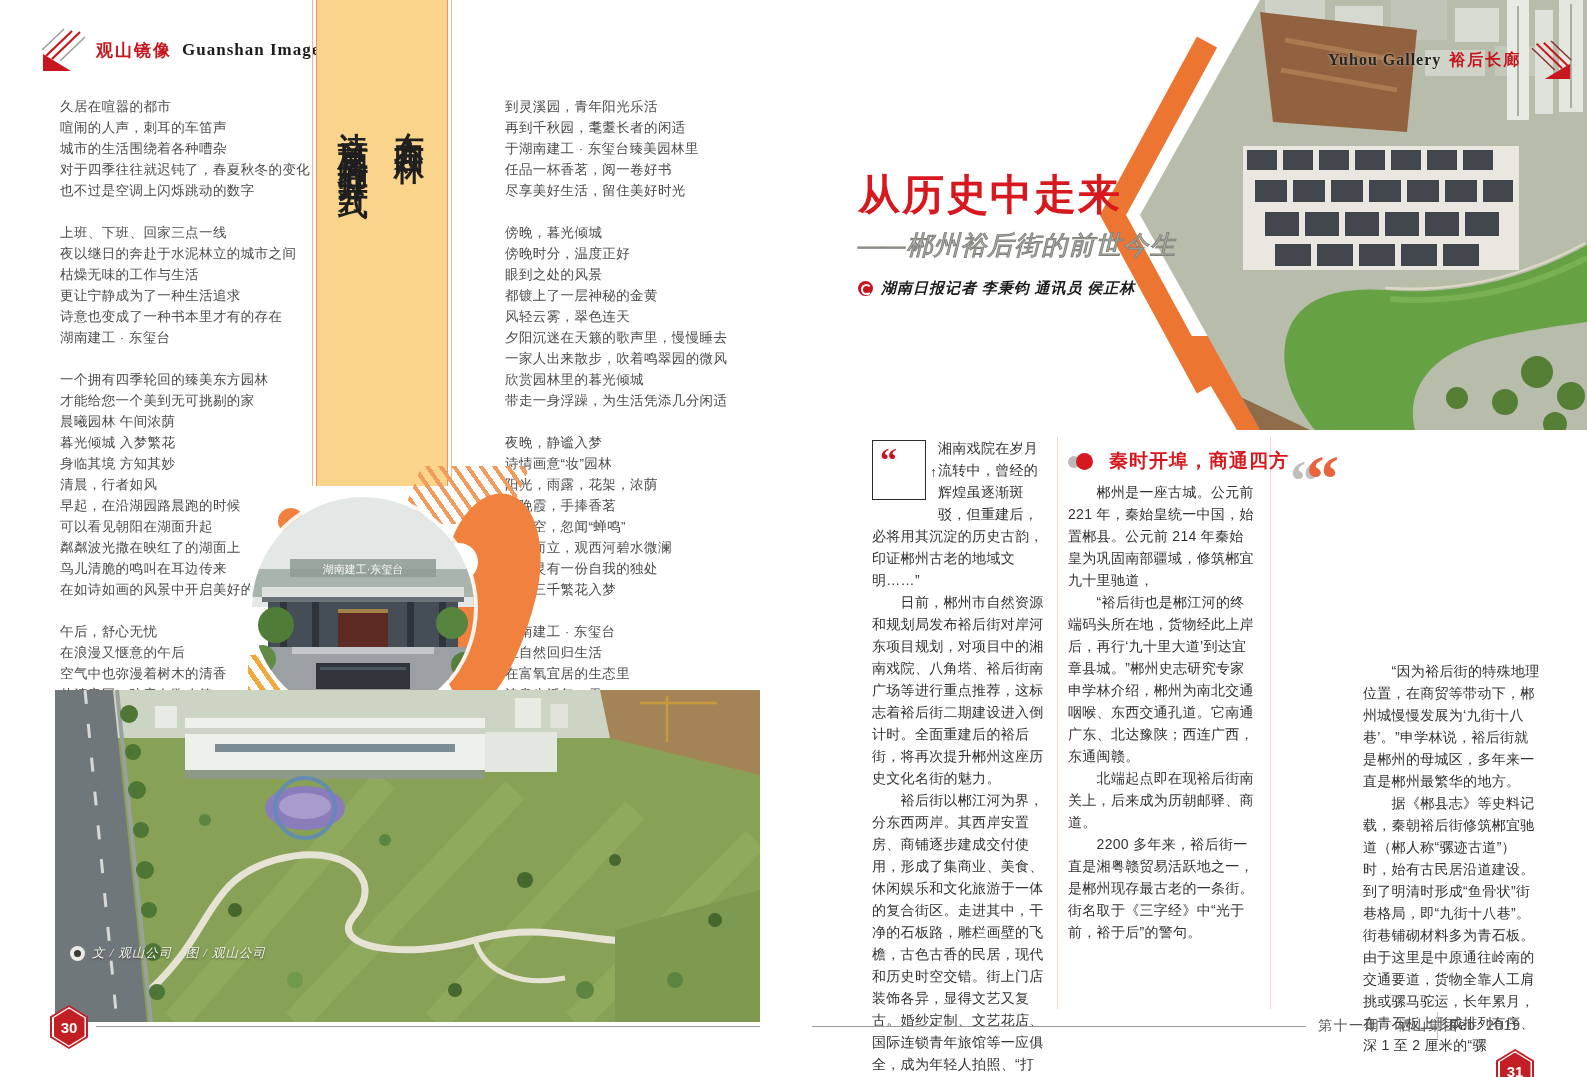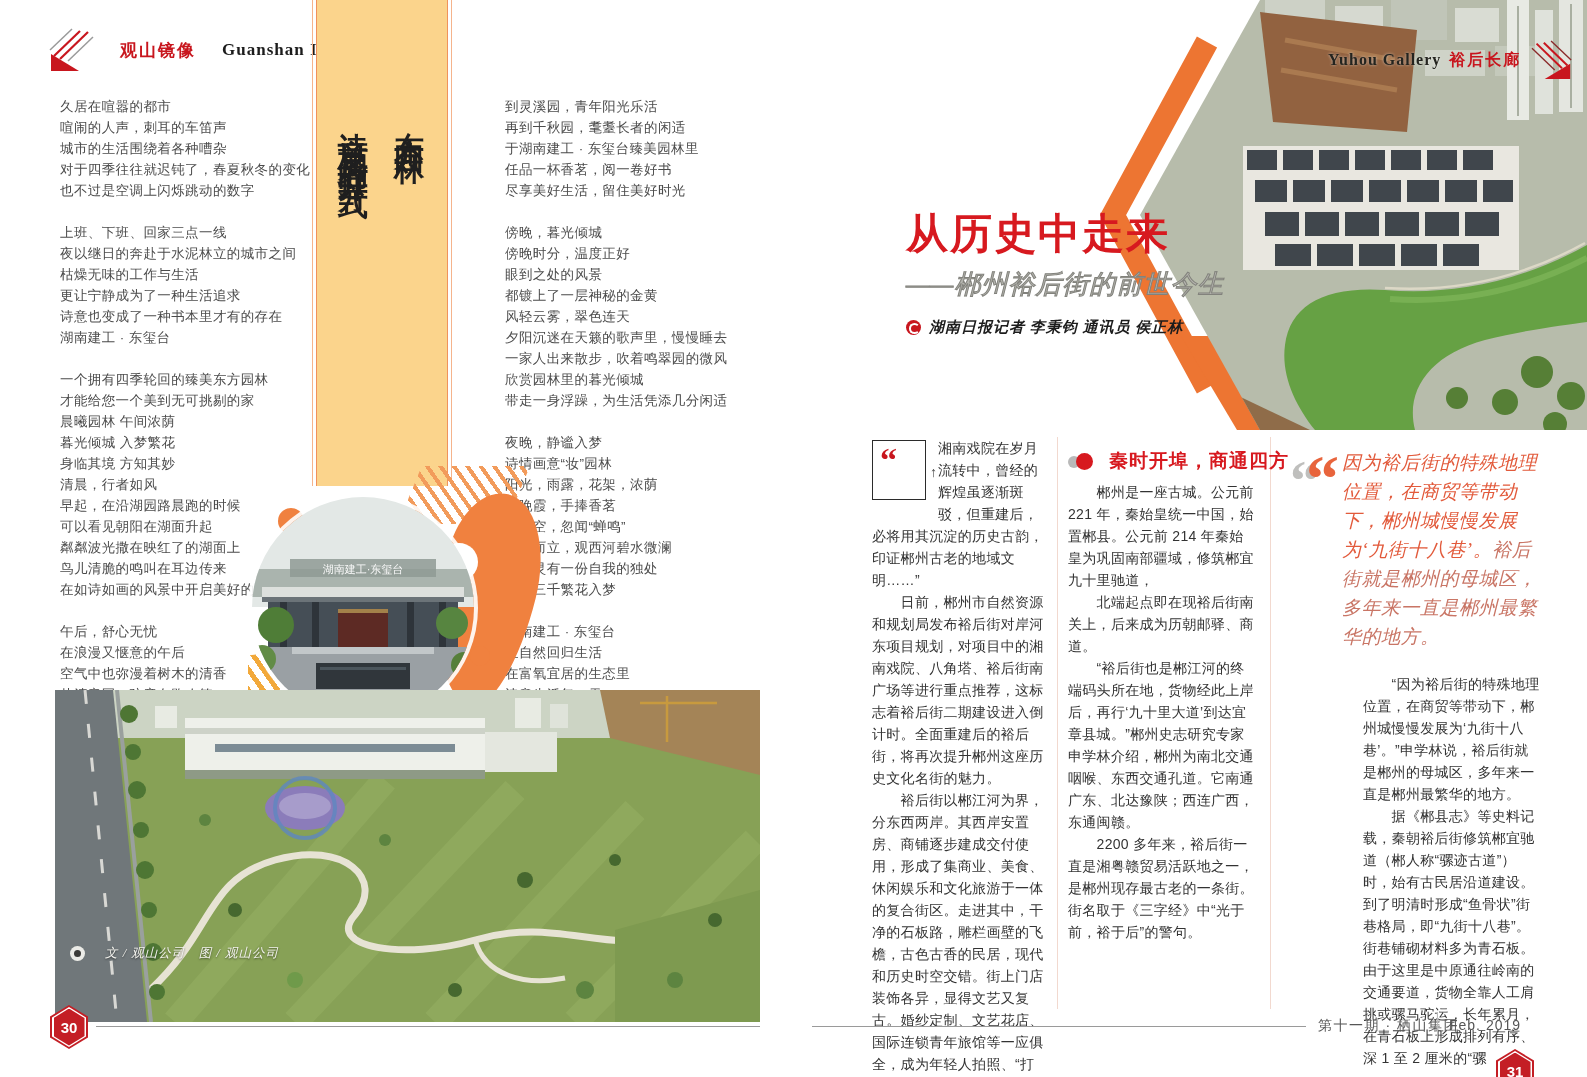--- a/index.html
+++ b/index.html
@@ -1,21 +1,21 @@
 <!DOCTYPE html>
 <html><head>
 <meta charset="utf-8">
 <style>
   html,body{margin:0;padding:0;background:#ffffff;}
   .spread{position:relative;width:1587px;height:1077px;background:#fff;overflow:hidden;
           font-family:"Liberation Sans","DejaVu Sans",sans-serif;color:#333;}
   .abs{position:absolute;}
 
   
-  .lp-header{left:48px;top:28px;display:flex;align-items:center;gap:26px;}
+  .lp-header{left:40px;top:28px;display:flex;align-items:center;gap:10px;}
   .hdr-cn{font-family:"Liberation Serif","DejaVu Serif",serif;font-weight:bold;font-size:17px;color:#C8161E;letter-spacing:2px;}
   .hdr-en{font-family:"Liberation Serif","DejaVu Serif",serif;font-weight:bold;font-size:17px;color:#1c1c1c;letter-spacing:1px;}
 
   
   .poem{white-space:pre-line;font-size:13.5px;line-height:21px;color:#4b4b4b;letter-spacing:.4px;}
   .poem-l{left:60px;top:96px;width:262px;}
   .poem-r{left:505px;top:96px;width:268px;}
 
   
   .vtitle{left:316px;top:0;width:130px;height:486px;background:#FBD48C;
@@ -36,21 +36,21 @@
   .dotA{left:278px;top:508px;width:26px;height:26px;border-radius:50%;background:#F0813F;}
   .dotB{left:470px;top:646px;width:20px;height:20px;border-radius:50%;background:#F0813F;}
   .blob{left:438px;top:492px;width:96px;height:214px;background:#F0813F;
         border-radius:46% 54% 38% 62% / 32% 44% 56% 68%;transform:rotate(14deg);}
   .whitedot{left:440px;top:543px;width:38px;height:38px;border-radius:50%;background:#fff;}
   .circle-photo{left:252px;top:497px;width:222px;height:222px;border-radius:50%;overflow:hidden;
                 box-shadow:0 0 0 4px rgba(255,255,255,.9);}
 
   
   .aerial{left:55px;top:690px;width:705px;height:332px;overflow:hidden;}
-  .caption{left:70px;top:945px;display:flex;align-items:center;gap:20px;
+  .caption{left:70px;top:945px;display:flex;align-items:center;gap:7px;
            font-family:"Liberation Serif","DejaVu Serif",serif;font-style:italic;
            font-size:12.5px;color:#f4f4ef;text-shadow:0 1px 2px rgba(0,0,0,.55);letter-spacing:1px;}
   .cap-icon{width:15px;height:15px;border-radius:50%;background:rgba(245,245,240,.92);position:relative;}
   .cap-icon:after{content:"";position:absolute;left:4px;top:4px;width:7px;height:7px;border-radius:50%;background:#3a3a38;}
 
   
   .hexbadge{width:38px;height:44px;position:relative;}
   .hex{position:absolute;clip-path:polygon(50% 0,100% 26%,100% 74%,50% 100%,0 74%,0 26%);}
   .hex1{inset:0;background:#C41E25;}
   .hex2{inset:2px;background:#ffffff;}
@@ -62,21 +62,21 @@
   .foot-line-l{left:96px;top:1026px;width:664px;}
   .foot-line-r{left:812px;top:1026px;width:494px;}
   .foot-issue{left:1318px;top:1017px;font-size:14px;color:#555;letter-spacing:1.5px;}
   .foot-div{left:1437px;top:1012px;width:1px;height:26px;background:#bbb;}
   .foot-date{left:1449px;top:1017px;font-size:14px;color:#555;letter-spacing:1px;}
 
   
   .rp-header{left:1328px;top:40px;display:flex;align-items:center;gap:8px;}
   .rp-hdr-en{font-family:Liberation Serif, serif;font-weight:bold;font-size:16px;color:#24241f;letter-spacing:1px;text-shadow:0 0 3px rgba(255,255,255,.6);}
   .rp-hdr-cn{font-weight:bold;font-size:16px;color:#C8161E;letter-spacing:2px;}
-  .rp-titleblock{left:906px;top:172px;width:430px;margin-top:39px;}
+  .rp-titleblock{left:858px;top:172px;width:430px;}
   .rp-title{font-size:42px;font-weight:900;color:#D7191F;letter-spacing:2px;line-height:1.1;}
   .rp-subtitle{margin-top:10px;font-family:"Liberation Serif","DejaVu Serif",serif;font-style:italic;
                font-size:26px;letter-spacing:1px;color:#b4b4ae;-webkit-text-stroke:1px #82827c;}
   .rp-byline{margin-top:16px;display:flex;align-items:center;gap:8px;
              font-family:"Liberation Serif","DejaVu Serif",serif;font-style:italic;font-weight:bold;
              font-size:15px;color:#1c1c1c;letter-spacing:1px;}
   .byline-icon{width:15px;height:15px;border-radius:50%;background:#C8161E;position:relative;flex:0 0 auto;}
   .byline-icon:after{content:"";position:absolute;left:3px;top:3px;width:7px;height:7px;border-radius:50%;
                      background:rgba(0,0,0,0);border:2px solid #fff;border-right-color:rgba(0,0,0,0);}
 
@@ -409,35 +409,32 @@
   <div class="abs artcol col2">
     <div class="sec-head">
       <span class="sec-bullets">
           <span class="b1"></span>
           <span class="b2"></span>
         </span>
       <span class="sec-title">秦时开埠，商通四方</span>
     </div>
     <div>
         <p class="para">　　郴州是一座古城。公元前 221 年，秦始皇统一中国，始置郴县。公元前 214 年秦始皇为巩固南部疆域，修筑郴宜九十里驰道，</p>
+        <p class="para">　　“裕后街也是郴江河的终端码头所在地，货物经此上岸后，再行‘九十里大道’到达宜章县城。”郴州史志研究专家申学林介绍，郴州为南北交通咽喉、东西交通孔道。它南通广东、北达豫陕；西连广西，东通闽赣。</p>
         <p class="para">　　北端起点即在现裕后街南关上，后来成为历朝邮驿、商道。</p>
-        <p class="para">　　“裕后街也是郴江河的终端码头所在地，货物经此上岸后，再行‘九十里大道’到达宜章县城。”郴州史志研究专家申学林介绍，郴州为南北交通咽喉、东西交通孔道。它南通广东、北达豫陕；西连广西，东通闽赣。</p>
         <p class="para">　　2200 多年来，裕后街一直是湘粤赣贸易活跃地之一，是郴州现存最古老的一条街。街名取于《三字经》中“光于前，裕于后”的警句。</p>
       </div>
   </div>
 
   <div class="abs col3">
     <div class="pullquote">
       <span class="pq-icon">
         <span class="g1">“</span>
           <span class="g2">“</span>
       </span>
-      <div class="pq-text">
-        <span class="pq-a">因为裕后街的特殊地理位置，在商贸等带动下，郴州城慢慢发展为‘九街十八巷’。</span><span class="pq-b">裕后街就是郴州的母城区，多年来一直是郴州最繁华的地方。</span>
-      </div>
     </div>
     <div class="artcol col3-body">
         <p class="para">　　“因为裕后街的特殊地理位置，在商贸等带动下，郴州城慢慢发展为‘九街十八巷’。”申学林说，裕后街就是郴州的母城区，多年来一直是郴州最繁华的地方。</p>
         <p class="para">　　据《郴县志》等史料记载，秦朝裕后街修筑郴宜驰道（郴人称“骡迹古道”）时，始有古民居沿道建设。到了明清时形成“鱼骨状”街巷格局，即“九街十八巷”。街巷铺砌材料多为青石板。由于这里是中原通往岭南的交通要道，货物全靠人工肩挑或骡马驼运，长年累月，在青石板上形成排列有序、深 1 至 2 厘米的“骡</p>
       </div>
   </div>
 
   <div class="abs rule-h foot-line-r"></div>
   <div class="abs foot-issue">第十一期 · 栖山集团</div>
   <div class="abs foot-div"></div>

